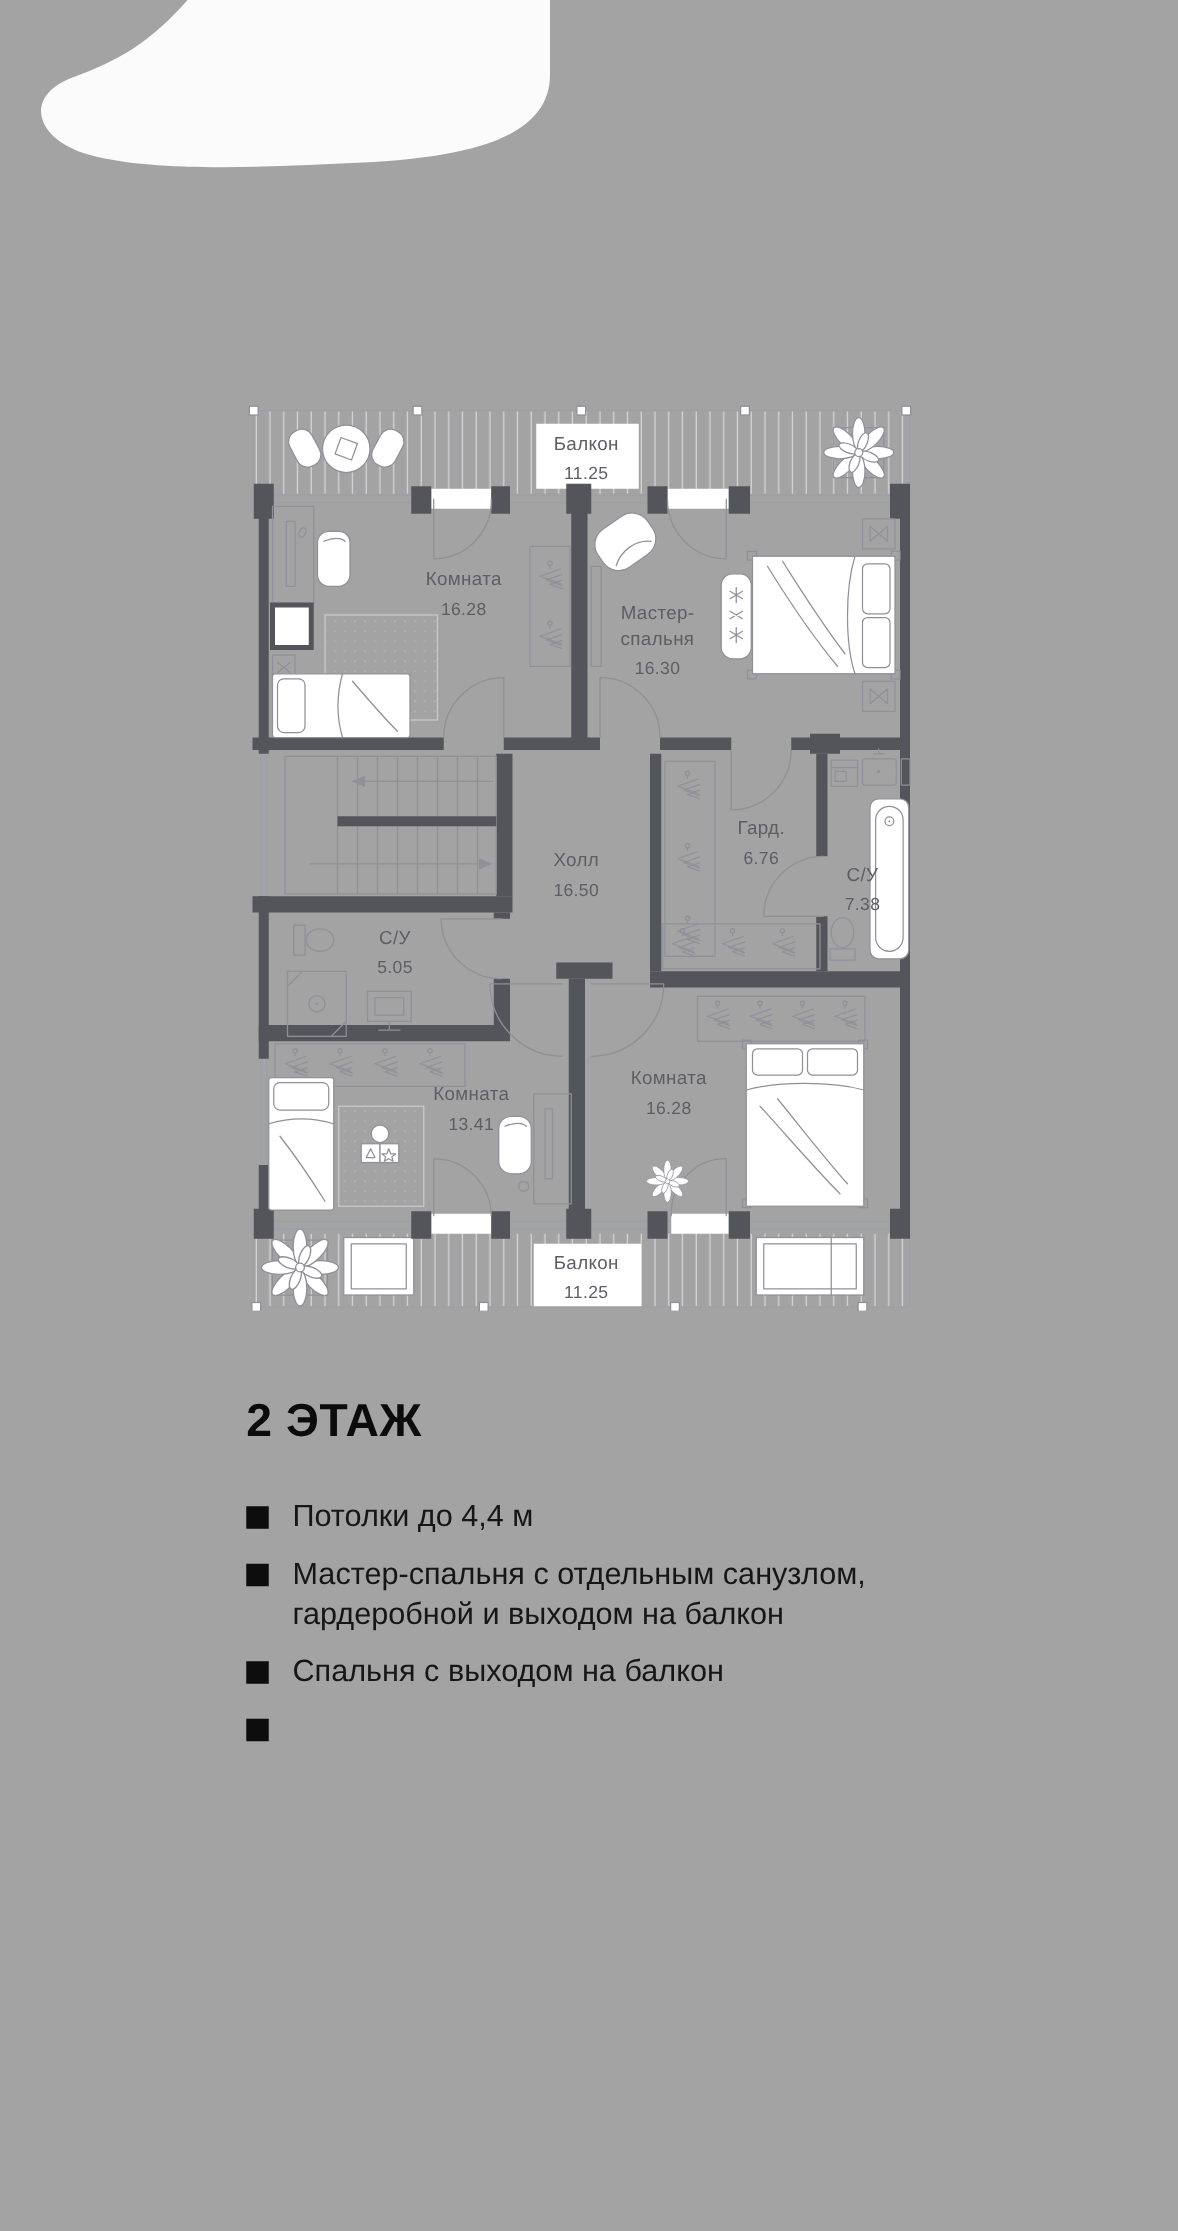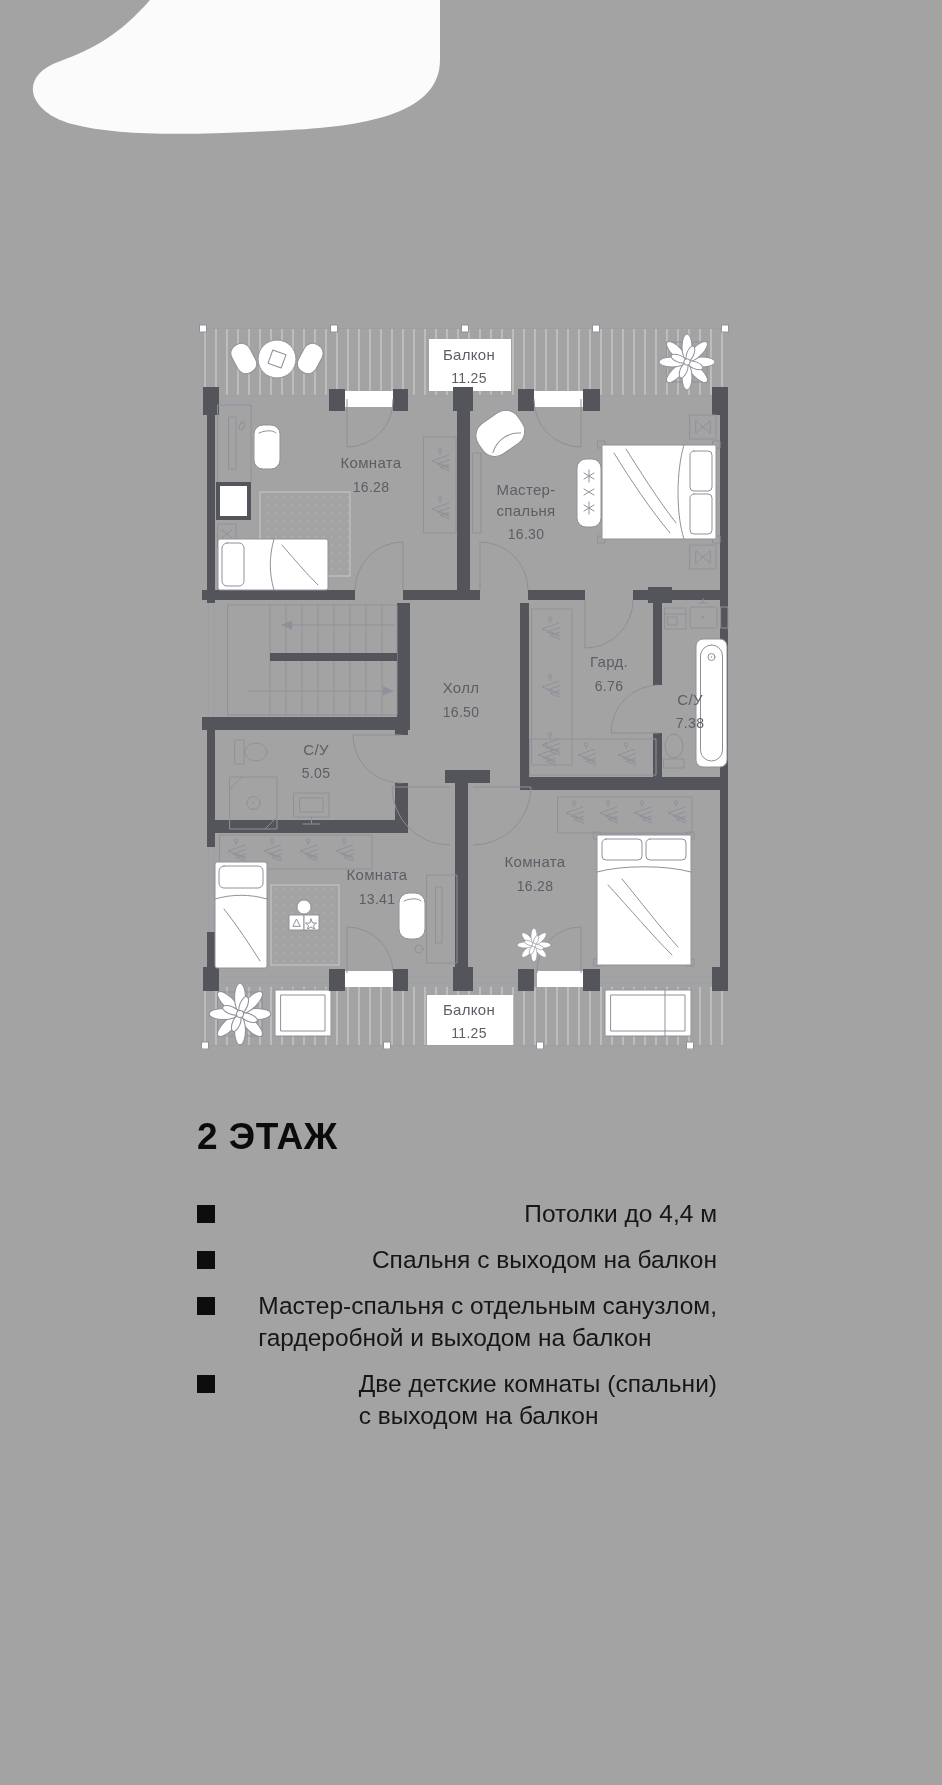--- a/index.html
+++ b/index.html
@@ -12,21 +12,21 @@
   .f{fill:none;stroke:#90909a;stroke-width:1;stroke-linecap:round;stroke-linejoin:round;}
   .fw{fill:#ffffff;stroke:#90909a;stroke-width:1;}
   .tl{stroke:#9aa0a8;stroke-width:1;fill:none;}
   .arc{fill:none;stroke:#8f8f96;stroke-width:1;}
   .lbl{fill:#5d5d66;font-size:15px;text-anchor:middle;letter-spacing:.3px;}
   .num{fill:#5d5d66;font-size:14px;text-anchor:middle;letter-spacing:.3px;}
   
   #floor-title{position:absolute;left:197px;top:1116px;font-size:37px;font-weight:bold;
                letter-spacing:.5px;color:#0b0b0b;}
   #features{position:absolute;left:197px;top:1198px;width:520px;}
-  .feat{display:flex;align-items:flex-start;margin-bottom:14px;justify-content:space-between;}
+  .feat{display:flex;align-items:flex-start;margin-bottom:14px;}
   .feat .sq{width:18px;height:18px;background:#0d0d0d;flex:0 0 18px;margin-top:7px;}
   .feat .txt{margin-left:19px;font-size:24.5px;line-height:32px;color:#161616;}
   .feat .txt span{display:block;}
 </style>
 </head>
 <body>
 
 <div id="page">
 
   <svg id="blob" width="440" height="170" viewBox="0 0 440 170">
@@ -416,33 +416,29 @@
     <div class="feat">
       <div class="sq"></div>
       <div class="txt">
           <span>Потолки до 4,4 м</span>
           <span></span>
         </div>
     </div>
     <div class="feat">
       <div class="sq"></div>
       <div class="txt">
-          <span>Спальня с выходом на балкон</span>
-          <span></span>
-        </div>
-    </div>
-    <div class="feat">
-      <div class="sq"></div>
-      <div class="txt">
           <span>Мастер-спальня с отдельным санузлом,</span>
           <span>гардеробной и выходом на балкон</span>
         </div>
     </div>
     <div class="feat">
       <div class="sq"></div>
       <div class="txt">
-          <span>Две детские комнаты (спальни)</span>
-          <span>с выходом на балкон</span>
+          <span>Спальня с выходом на балкон</span>
+          <span></span>
         </div>
     </div>
+    <div class="feat">
+      <div class="sq"></div>
+    </div>
   </div>
 
 </div>
 
 </body></html>

